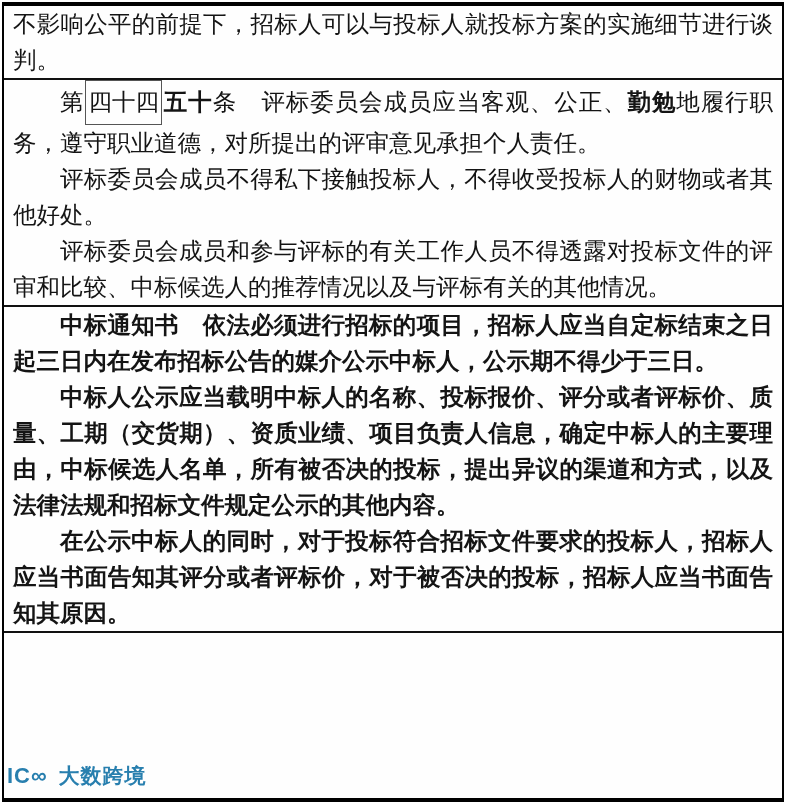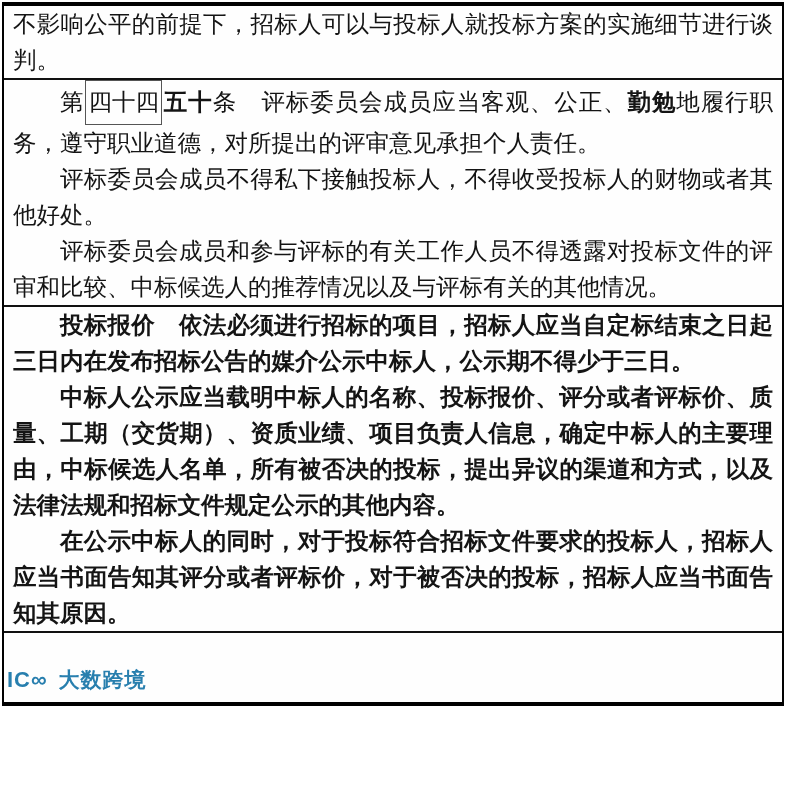--- a/index.html
+++ b/index.html
@@ -1,21 +1,21 @@
 <!DOCTYPE html>
 <html><head>
 <meta charset="utf-8">
 <style>
   html,body{margin:0;padding:0;}
   body{
     width:786px;height:804px;overflow:hidden;background:#ffffff;
     font-family:"Liberation Serif", serif;color:#141414;
   }
   .page{
-    position:relative;margin:2px;height:704px;box-sizing:border-box;
+    position:relative;margin:2px;height:800px;box-sizing:border-box;
     border:2px solid #000;border-top-width:4px;border-bottom-width:4px;
     overflow:hidden;background:#fefefe;
   }
   .cell{
     border-bottom:2px solid #111;
     padding:0 9px;
     font-size:23.5px;line-height:36px;
     text-align:justify;
   }
   .cell:last-child{border-bottom:none;}
@@ -44,21 +44,21 @@
   <div>
       <div class="cell">
         <p class="para"><span class="s-n">不影响公平的前提下，招标人可以与投标人就投标方案的实施细节进行谈判。</span></p>
       </div>
       <div class="cell">
         <p class="para indent"><span class="s-n">第</span><span class="s-del">四十四</span><span class="s-ins">五十</span><span class="s-n">条　评标委员会成员应当客观、公正、</span><span class="s-ins">勤勉</span><span class="s-n">地履行职务，遵守职业道德，对所提出的评审意见承担个人责任。</span></p>
         <p class="para indent"><span class="s-n">评标委员会成员不得私下接触投标人，不得收受投标人的财物或者其他好处。</span></p>
         <p class="para indent"><span class="s-n">评标委员会成员和参与评标的有关工作人员不得透露对投标文件的评审和比较、中标候选人的推荐情况以及与评标有关的其他情况。</span></p>
       </div>
       <div class="cell">
-        <p class="para indent"><span class="s-insh">投标报价</span><span class="s-ins">　依法必须进行招标的项目，招标人应当自定标结束之日起三日内在发布招标公告的媒介公示中标人，公示期不得少于三日。</span></p>
+        <p class="para indent"><span class="s-insh">中标通知书</span><span class="s-ins">　依法必须进行招标的项目，招标人应当自定标结束之日起三日内在发布招标公告的媒介公示中标人，公示期不得少于三日。</span></p>
         <p class="para indent"><span class="s-ins">中标人公示应当载明中标人的名称、投标报价、评分或者评标价、质量、工期（交货期）、资质业绩、项目负责人信息，确定中标人的主要理由，中标候选人名单，所有被否决的投标，提出异议的渠道和方式，以及法律法规和招标文件规定公示的其他内容。</span></p>
         <p class="para indent"><span class="s-ins">在公示中标人的同时，对于投标符合招标文件要求的投标人，招标人应当书面告知其评分或者评标价，对于被否决的投标，招标人应当书面告知其原因。</span></p>
       </div>
       <div class="cell">
       </div>
     </div>
   <div class="watermark">
     <span class="logo">IC∞</span>
     <span>大数跨境</span>
   </div>

